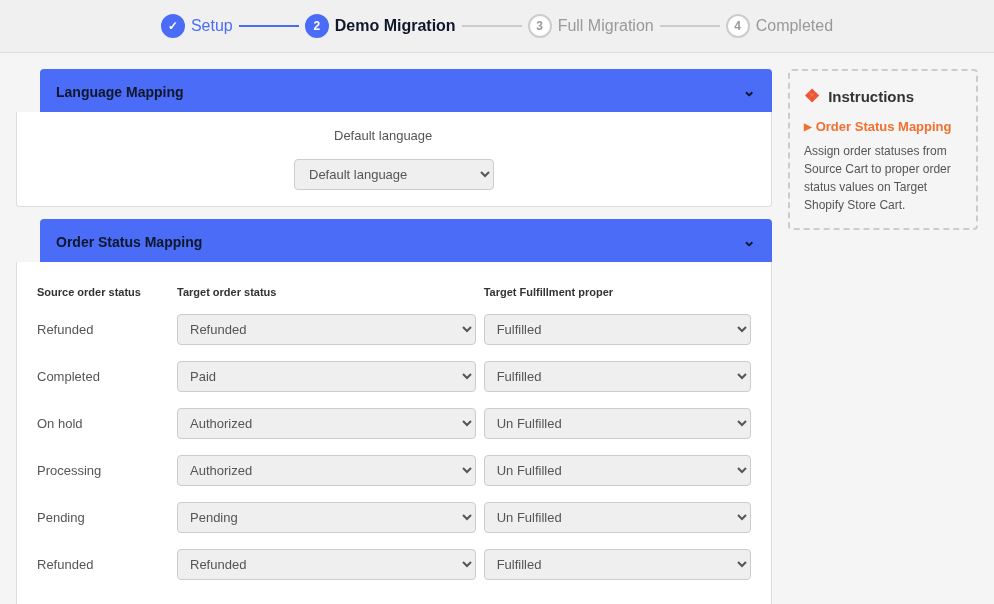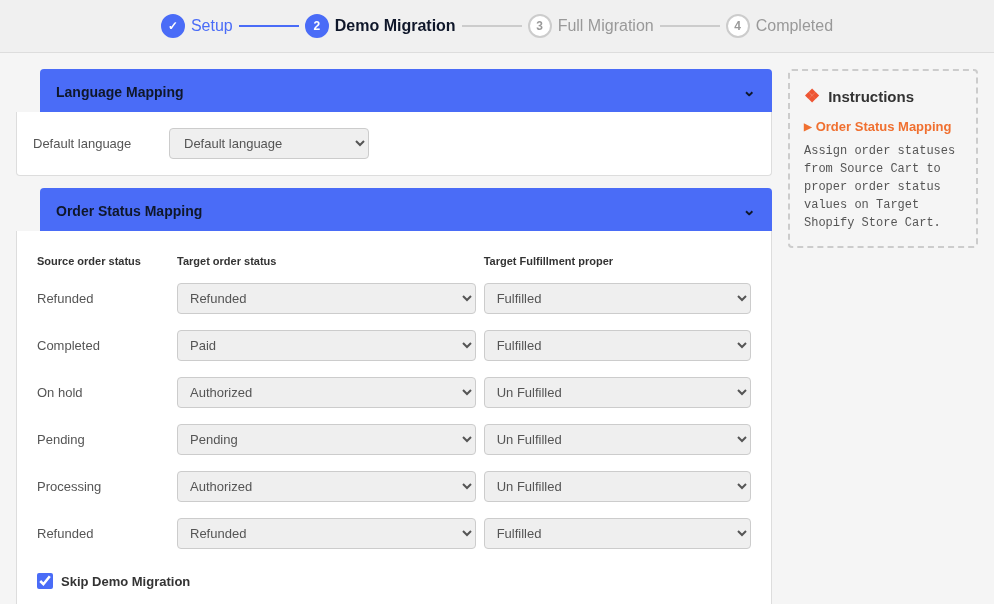--- a/index.html
+++ b/index.html
@@ -82,20 +82,21 @@
       padding: 16px;
       border-radius: 0 0 4px 4px;
       margin-bottom: 12px;
     }
 
     
     .lang-row {
       display: flex;
       align-items: center;
       gap: 16px;
+      flex-direction: column;
     }
     .lang-label { min-width: 120px; color: #555; }
     .lang-row select {
       padding: 6px 10px;
       border: 1px solid #ccc;
       border-radius: 4px;
       font-size: 13px;
       min-width: 200px;
       color: #555;
     }
@@ -163,21 +164,21 @@
       margin-bottom: 8px;
       display: flex;
       align-items: center;
       gap: 4px;
     }
     .sidebar-subtitle::before {
       content: '▶';
       color: #f07030;
       font-size: 10px;
     }
-    .sidebar-body { font-size: 12px; color: #555; line-height: 1.5; font-family: Liberation Mono, monospace; }
+    .sidebar-body { font-size: 12px; color: #555; line-height: 1.5; }
   </style>
 </head>
 <body>
 
 <div class="stepper">
 
   <div class="step">
     <div class="step-circle done">✓</div>
     <span class="step-label done">Setup</span>
   </div>
@@ -244,27 +245,27 @@
                 <td class="source-status">Completed</td>
                 <td><select><option value="Refunded">Refunded</option><option value="Paid" selected="">Paid</option><option value="Authorized">Authorized</option><option value="Pending">Pending</option><option value="Voided">Voided</option><option value="Partially Paid">Partially Paid</option><option value="Partially Refunded">Partially Refunded</option></select></td>
                 <td><select><option value="Fulfilled">Fulfilled</option><option value="Un Fulfilled">Un Fulfilled</option><option value="Partial">Partial</option></select></td>
               </tr>
               <tr>
                 <td class="source-status">On hold</td>
                 <td><select><option value="Refunded">Refunded</option><option value="Paid">Paid</option><option value="Authorized" selected="">Authorized</option><option value="Pending">Pending</option><option value="Voided">Voided</option><option value="Partially Paid">Partially Paid</option><option value="Partially Refunded">Partially Refunded</option></select></td>
                 <td><select><option value="Fulfilled">Fulfilled</option><option value="Un Fulfilled" selected="">Un Fulfilled</option><option value="Partial">Partial</option></select></td>
               </tr>
               <tr>
+                <td class="source-status">Processing</td>
+                <td><select><option value="Refunded">Refunded</option><option value="Paid">Paid</option><option value="Authorized" selected="">Authorized</option><option value="Pending">Pending</option><option value="Voided">Voided</option><option value="Partially Paid">Partially Paid</option><option value="Partially Refunded">Partially Refunded</option></select></td>
+                <td><select><option value="Fulfilled">Fulfilled</option><option value="Un Fulfilled" selected="">Un Fulfilled</option><option value="Partial">Partial</option></select></td>
+              </tr>
+              <tr>
                 <td class="source-status">Pending</td>
                 <td><select><option value="Refunded">Refunded</option><option value="Paid">Paid</option><option value="Authorized">Authorized</option><option value="Pending" selected="">Pending</option><option value="Voided">Voided</option><option value="Partially Paid">Partially Paid</option><option value="Partially Refunded">Partially Refunded</option></select></td>
-                <td><select><option value="Fulfilled">Fulfilled</option><option value="Un Fulfilled" selected="">Un Fulfilled</option><option value="Partial">Partial</option></select></td>
-              </tr>
-              <tr>
-                <td class="source-status">Processing</td>
-                <td><select><option value="Refunded">Refunded</option><option value="Paid">Paid</option><option value="Authorized" selected="">Authorized</option><option value="Pending">Pending</option><option value="Voided">Voided</option><option value="Partially Paid">Partially Paid</option><option value="Partially Refunded">Partially Refunded</option></select></td>
                 <td><select><option value="Fulfilled">Fulfilled</option><option value="Un Fulfilled" selected="">Un Fulfilled</option><option value="Partial">Partial</option></select></td>
               </tr>
               <tr>
                 <td class="source-status">Refunded</td>
                 <td><select><option value="Refunded">Refunded</option><option value="Paid">Paid</option><option value="Authorized">Authorized</option><option value="Pending">Pending</option><option value="Voided">Voided</option><option value="Partially Paid">Partially Paid</option><option value="Partially Refunded">Partially Refunded</option></select></td>
                 <td><select><option value="Fulfilled">Fulfilled</option><option value="Un Fulfilled">Un Fulfilled</option><option value="Partial">Partial</option></select></td>
               </tr>
             </tbody>
         </table>
 

